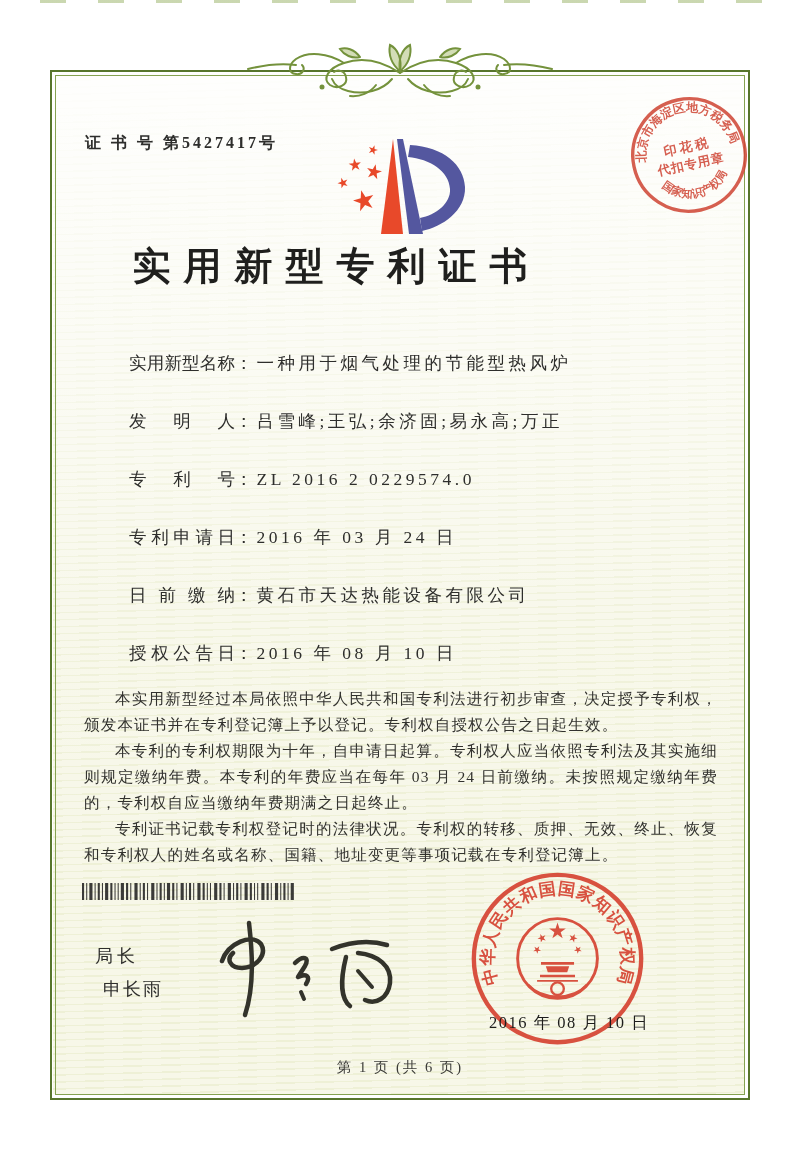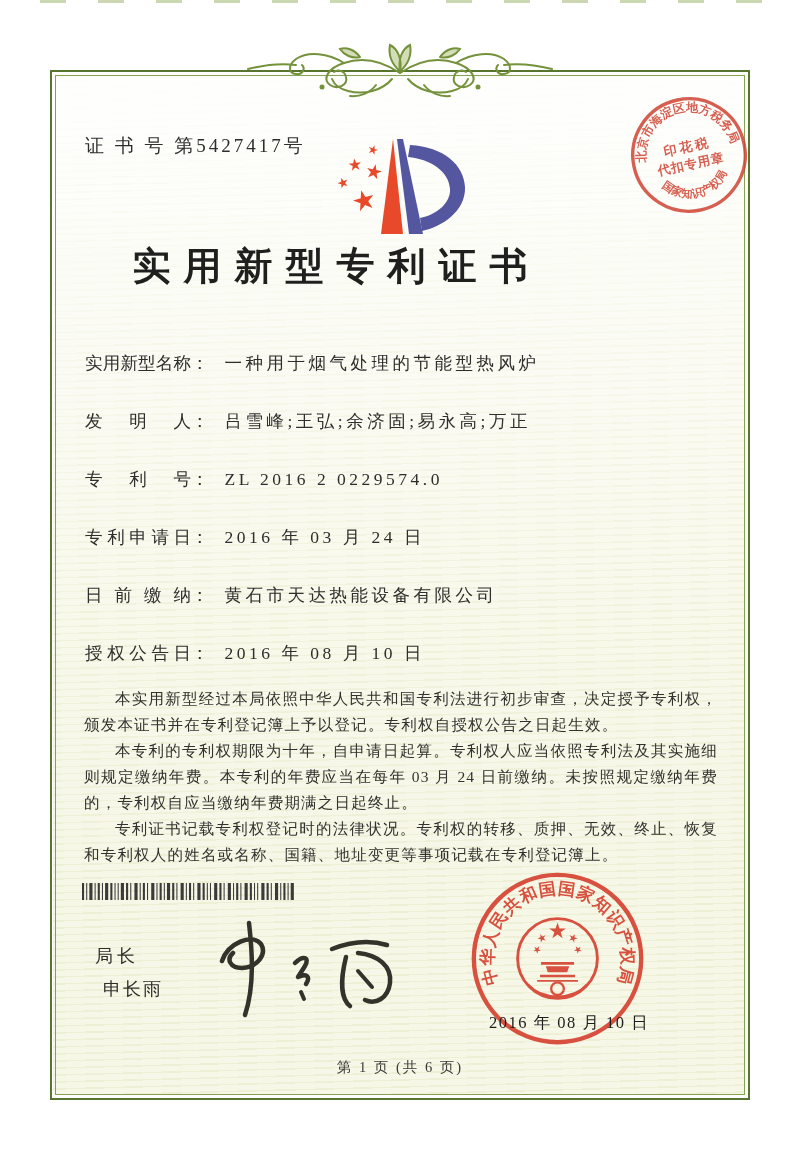--- a/index.html
+++ b/index.html
@@ -17,29 +17,29 @@
     border:2px solid #57752c;z-index:2;}
   .border-inner{position:absolute;left:3px;top:3px;right:3px;bottom:3px;
     border:1px solid #85a250;}
   .paper{position:absolute;left:53px;top:73px;width:692px;height:1021px;z-index:1;
     background:
       linear-gradient(180deg,rgba(255,255,255,.92) 0%,rgba(255,255,255,.55) 26%,rgba(255,255,255,.12) 55%,rgba(250,250,235,0) 80%),
       repeating-linear-gradient(178.5deg,#eef0d6 0 1.5px,#f7f7e8 1.5px 7px);
     background-color:#f6f6e6;}
   .ornament{position:absolute;left:238px;top:40px;width:324px;height:60px;z-index:3;}
   
-  .cert-no{position:absolute;left:85px;top:133px;font-size:19px;letter-spacing:3px;z-index:4;}
+  .cert-no{position:absolute;left:85px;top:133px;font-size:16px;letter-spacing:3px;z-index:4;font-weight:bold;}
   .logo{position:absolute;left:330px;top:137px;width:146px;height:100px;z-index:4;}
   .title{position:absolute;left:0;top:241px;width:660px;text-align:center;
     font-size:38px;font-weight:bold;letter-spacing:13px;text-indent:13px;color:#1f1f1d;z-index:4;}
   .fields{position:absolute;left:85px;top:351px;width:640px;z-index:4;}
   .frow{height:58px;font-size:17.5px;line-height:25px;white-space:nowrap;}
-  .flabel{display:inline-block;width:106px;text-align:justify;text-align-last:justify;vertical-align:top;}
+  .flabel{display:inline-block;width:106px;text-align:justify;text-align-last:justify;vertical-align:top;margin-left:44px;}
   .fcolon{display:inline-block;vertical-align:top;}
-  .fvalue{display:inline-block;letter-spacing:3.5px;margin-left:16px;vertical-align:top;text-align:right;}
+  .fvalue{display:inline-block;letter-spacing:3.5px;margin-left:4px;vertical-align:top;text-align:right;}
   .paras{position:absolute;left:84px;top:686px;width:634px;z-index:4;
     font-size:15.5px;line-height:26px;text-align:justify;letter-spacing:1.2px;color:#32322e;}
   .paras p{margin:0;text-indent:2em;}
   .barcode{position:absolute;left:82px;top:883px;width:215px;height:17px;z-index:4;opacity:.85;}
   .sig-title{position:absolute;left:95px;top:944px;font-size:18px;letter-spacing:4px;z-index:4;}
   .sig-name{position:absolute;left:95px;top:977px;font-size:18px;letter-spacing:2px;z-index:4;margin-left:8px;}
   .signature{position:absolute;left:200px;top:915px;width:210px;height:105px;z-index:5;}
   .seal{position:absolute;left:468px;top:868px;width:180px;height:182px;z-index:4;opacity:.9;}
   .seal-date{position:absolute;left:489px;top:1012px;font-size:16.5px;letter-spacing:1.5px;
     color:#1d1d1b;z-index:6;}

